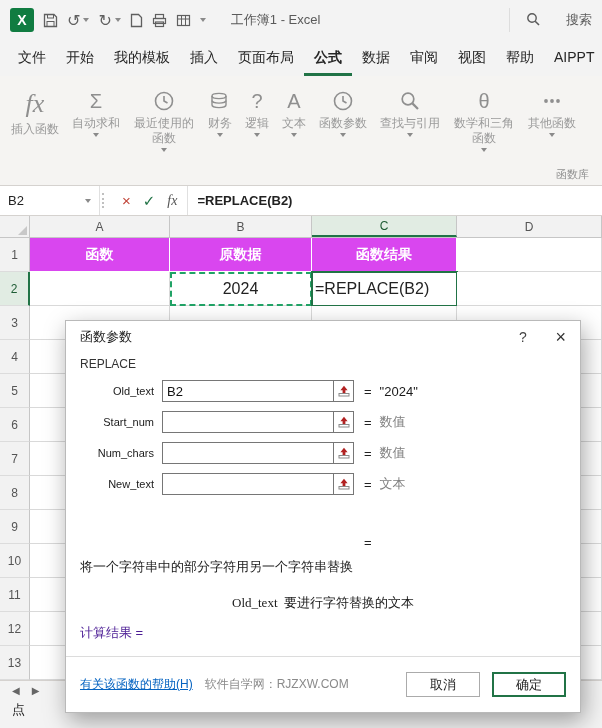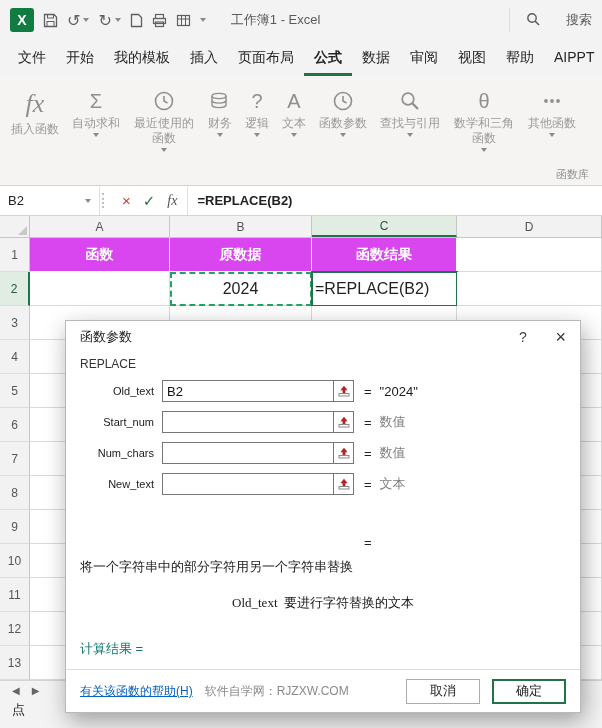--- a/index.html
+++ b/index.html
@@ -74,22 +74,22 @@
   .f-label{width:74px;text-align:right;margin-right:8px;font-size:11px;color:#1a1a1a;white-space:nowrap;}
   .f-input{width:192px;height:22px;border:1px solid #767676;display:flex;flex:0 0 auto;}
   .f-input input{flex:1;min-width:0;border:none;outline:none;padding:0 4px;font-size:13px;font-family:inherit;color:#111;}
   .f-range{width:20px;border-left:1px solid #767676;display:flex;align-items:center;justify-content:center;background:#fff;}
   .f-eq{margin:0 8px 0 10px;font-size:13px;}
   .f-res{font-size:13px;color:#1a1a1a;}
   .f-res.hint{color:#7f7f7f;}
   .dlg-eq-line{margin-top:40px;padding-left:284px;font-size:13px;}
   .dlg-desc{margin-top:8px;font-size:13px;color:#1a1a1a;}
   .dlg-hint{margin-top:18px;text-align:center;font-size:13px;color:#1a1a1a;white-space:pre;font-family:Liberation Serif, serif;}
-  .dlg-calc{margin-top:28px;font-size:13px;color:#0f766e;}
-  .dlg-footer{margin-top:auto;border-top:1px solid #dcdcdc;height:43px;display:flex;align-items:center;padding:0 14px;gap:12px;flex:0 0 auto;}
+  .dlg-calc{margin-top:12px;font-size:13px;color:#4c1d95;}
+  .dlg-footer{margin-top:auto;border-top:1px solid #dcdcdc;height:56px;display:flex;align-items:center;padding:0 14px;gap:12px;flex:0 0 auto;}
   .dlg-link{color:#0563c1;text-decoration:underline;font-size:12px;white-space:nowrap;}
   .dlg-brand{color:#8a8a8a;font-size:12px;white-space:nowrap;}
   .spacer{flex:1;}
   .btn{width:74px;height:25px;display:flex;align-items:center;justify-content:center;font-size:13px;background:#fff;}
   .btn.ok{border:2px solid #217346;}
   .btn.cancel{border:1px solid #ababab;}
 </style>
 </head>
 <body>
 

